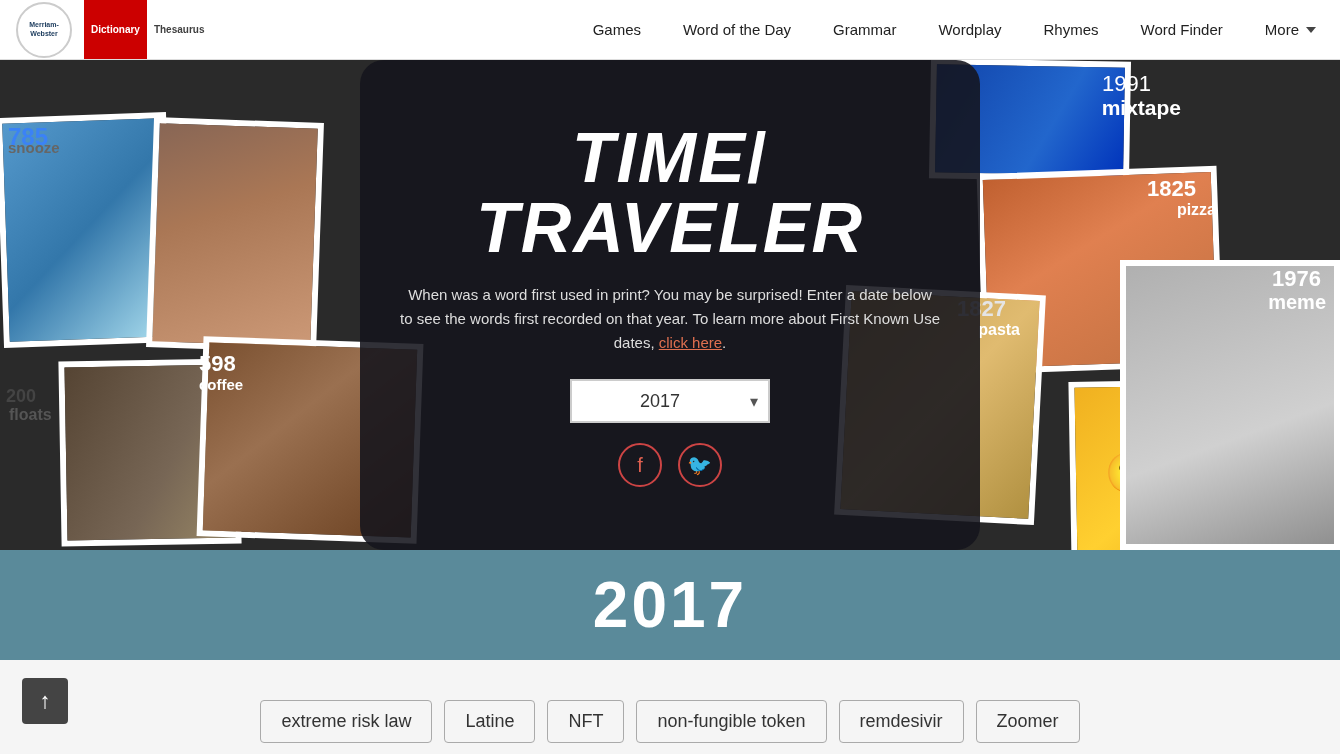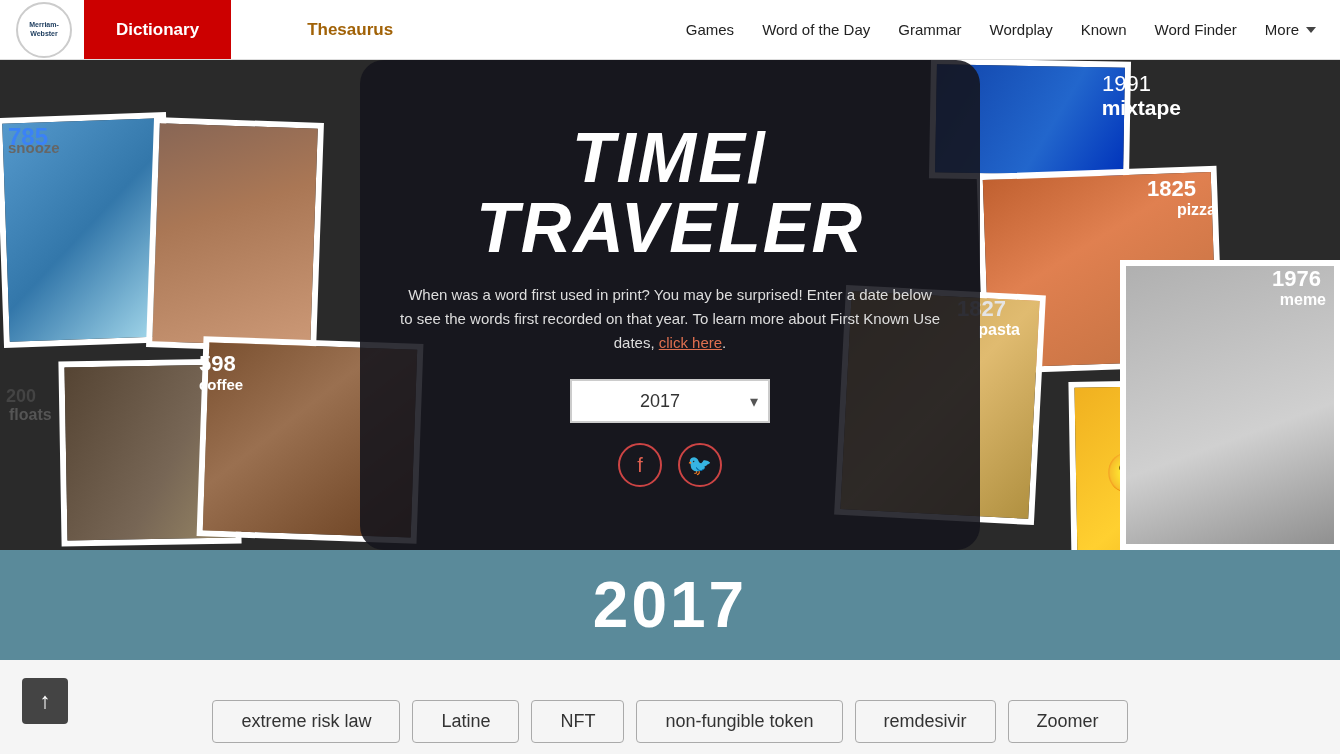--- a/index.html
+++ b/index.html
@@ -43,35 +43,34 @@
     }
     .nav-tabs {
       display: flex;
       align-items: stretch;
       height: 100%;
       margin-left: 6px;
     }
     .nav-tab {
       display: flex;
       align-items: center;
-      padding: 0 32px;
-      font-size: 17px;
+      padding: 0 7px;
+      font-size: 10px;
       font-weight: bold;
       cursor: pointer;
       height: 100%;
       color: #333;
     }
     .nav-tab.active {
       background: #c00;
       color: #fff;
     }
     .nav-tab.thesaurus {
-      color: #a16207;
+      color: #404040;
       border: none;
-      margin-left: 44px;
     }
     .search-wrap {
       display: flex;
       align-items: center;
       margin-left: 10px;
       flex: 1;
       max-width: 380px;
     }
     .search-input {
       flex: 1;
@@ -92,21 +91,21 @@
       display: flex;
       align-items: center;
       justify-content: center;
       color: #fff;
       font-size: 18px;
     }
     .nav-links {
       display: flex;
       align-items: center;
       margin-left: auto;
-      gap: 0;
+      gap: 14px;
     }
     .nav-link {
       padding: 0 14px;
       font-size: 15px;
       color: #222;
       cursor: pointer;
       white-space: nowrap;
       font-weight: 500;
       height: 60px;
       display: flex;
@@ -217,21 +216,21 @@
     .label-floats { left: 5px; top: 345px; font-size: 16px; color: #555; background: none; }
     .label-598 { left: 195px; top: 290px; font-size: 22px; color: #fff; background: none; font-weight: bold; }
     .label-coffee { left: 195px; top: 315px; font-size: 15px; color: #fff; background: none; }
     .label-1991 { right: 185px; top: 10px; font-size: 22px; color: #fff; background: none; font-weight: normal; }
     .label-mixtape { right: 155px; top: 35px; font-size: 21px; color: #fff; background: none; }
     .label-1825 { right: 140px; top: 115px; font-size: 22px; color: #fff; background: none; font-weight: bold; }
     .label-pizza { right: 120px; top: 140px; font-size: 16px; color: #fff; background: none; }
     .label-1827 { right: 330px; top: 235px; font-size: 22px; color: #e5e5e5; background: none; font-weight: bold; }
     .label-pasta { right: 316px; top: 260px; font-size: 16px; color: #fff; background: none; }
     .label-1976 { right: 15px; top: 205px; font-size: 22px; color: #fff; background: none; font-weight: bold; }
-    .label-meme { right: 10px; top: 230px; font-size: 16px; color: #fff; background: none; }
+    .label-meme { right: 10px; top: 230px; font-size: 20px; color: #fff; background: none; }
 
     
     .hero-center {
       position: absolute;
       left: 360px;
       right: 360px;
       top: 0;
       bottom: 0;
       background: rgba(20,20,28,0.88);
       display: flex;
@@ -333,21 +332,21 @@
     .word-pills {
       display: flex;
       flex-wrap: wrap;
       gap: 12px;
       justify-content: center;
       margin-bottom: 30px;
     }
     .word-pill {
       border: 1.5px solid #aaa;
       border-radius: 4px;
-      padding: 10px 28px;
+      padding: 10px 20px;
       font-size: 18px;
       color: #333;
       background: #f5f5f5;
       cursor: pointer;
       white-space: nowrap;
     }
 
     
     .scroll-top {
       position: fixed;
@@ -381,21 +380,21 @@
     <div class="nav-tab active">Dictionary</div>
     <div class="nav-tab thesaurus">Thesaurus</div>
   </div>
 
 
   <div class="nav-links">
     <div class="nav-link">Games</div>
     <div class="nav-link">Word of the Day</div>
     <div class="nav-link">Grammar</div>
     <div class="nav-link">Wordplay</div>
-    <div class="nav-link">Known</div>
+    <div class="nav-link">Rhymes</div>
     <div class="nav-link">Word Finder</div>
     <div class="nav-link nav-more">
       <span>More</span>
       <span class="chevron-down"></span>
     </div>
   </div>
 </nav>
 
 <div class="hero">
   <div class="photo-collage">

